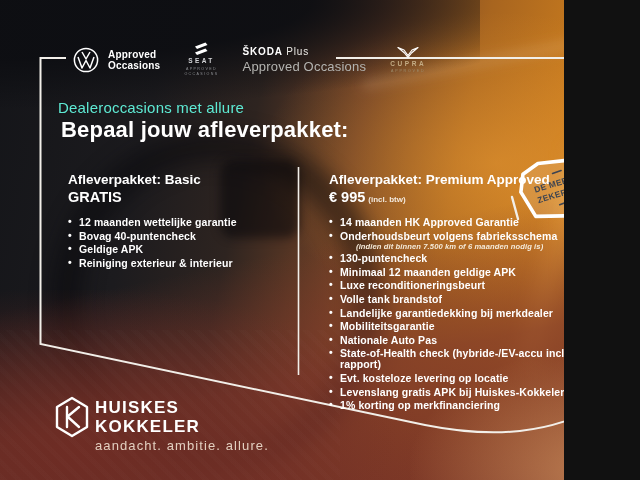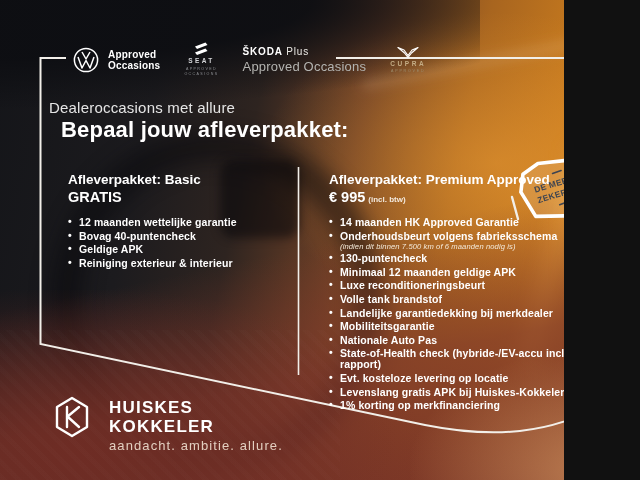--- a/index.html
+++ b/index.html
@@ -46,38 +46,38 @@
   .vw-text{font-size:10px;font-weight:bold;line-height:1.1;letter-spacing:.2px;}
   .seat-name{font-size:6.5px;font-weight:bold;letter-spacing:2.4px;color:#d4d5d8;margin-top:3px;}
   .seat-sub{font-size:3.6px;letter-spacing:1.4px;color:#8e9095;margin-top:2px;line-height:1.5;text-align:center;}
   .skoda-line{font-size:10px;letter-spacing:.8px;line-height:1;}
   .skoda-name{font-weight:bold;}
   .skoda-plus{font-weight:normal;color:#eceae6;}
   .skoda-sub{font-size:13px;color:#b4b4b1;margin-top:3px;letter-spacing:.2px;}
   .cupra-name{font-size:6.5px;font-weight:bold;letter-spacing:2.6px;color:#c4ad85;margin-top:3px;}
   .cupra-sub{font-size:3.6px;letter-spacing:1.8px;color:#9d8c6d;margin-top:2px;}
   
-  .eyebrow{position:absolute;left:49px;top:99px;font-size:15px;color:#e5e5e5;letter-spacing:.2px;}
+  .eyebrow{position:absolute;left:58px;top:99px;font-size:15px;color:#5eead4;letter-spacing:.2px;}
   .title{position:absolute;left:61px;top:117px;font-size:22px;font-weight:bold;letter-spacing:.2px;}
   
   .pkg{position:absolute;top:171px;}
   .pkg-basic{left:68px;width:220px;}
   .pkg-premium{left:329px;width:278px;}
   .pkg-title{font-size:13.5px;font-weight:bold;line-height:1.3;}
   .pkg-price{font-size:14.5px;font-weight:bold;line-height:1.2;}
   .price-note{font-size:8px;font-weight:bold;color:#f3e9dd;margin-left:3px;}
   ul.pkg-list{list-style:none;margin:11px 0 0 0;padding:0;}
   ul.pkg-list li{position:relative;padding-left:11px;font-size:10.5px;font-weight:bold;
     line-height:1.05;margin-bottom:2.6px;letter-spacing:.1px;}
   ul.pkg-list li::before{content:"\2022";position:absolute;left:0;top:-1px;}
-  .li-note{font-size:7.6px;font-weight:normal;font-style:italic;color:#f4ead9;margin:1px 0 1px 0;letter-spacing:.1px;}
+  .li-note{font-size:7.6px;font-weight:bold;font-style:italic;color:#f4ead9;margin:1px 0 1px 16px;letter-spacing:.1px;}
   
   .badge{position:absolute;left:517px;top:156px;width:88px;height:64px;transform:rotate(-13deg);}
   
-  .footer-logo{position:absolute;left:54px;top:396px;display:flex;gap:19px;align-items:flex-start;}
+  .footer-logo{position:absolute;left:54px;top:396px;display:flex;gap:5px;align-items:flex-start;}
   .footer-names{display:flex;flex-direction:column;line-height:1;margin-top:3px;}
   .footer-name{font-size:17px;font-weight:bold;letter-spacing:1.2px;}
   .footer-name + .footer-name{margin-top:2px;}
   .footer-tagline{font-size:13px;letter-spacing:1.1px;color:#e3cfc0;margin-top:4px;}
 </style>
 </head>
 <body>
 
 <div id="stage">
 

